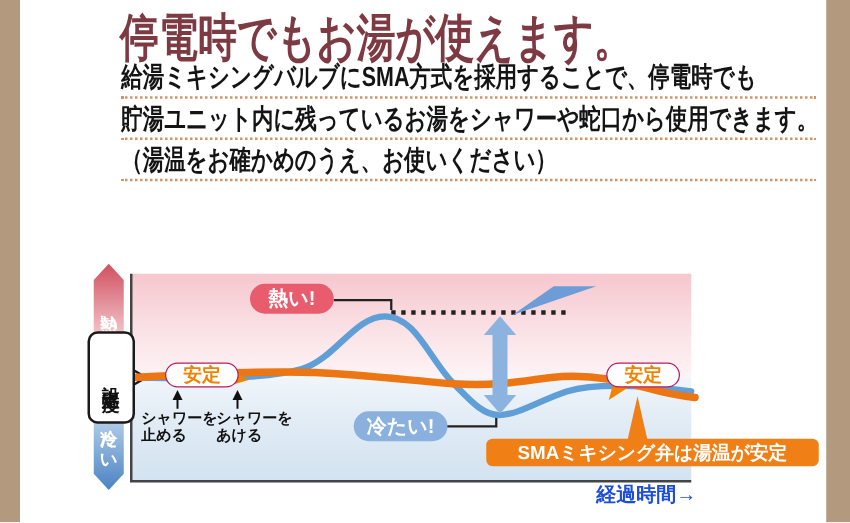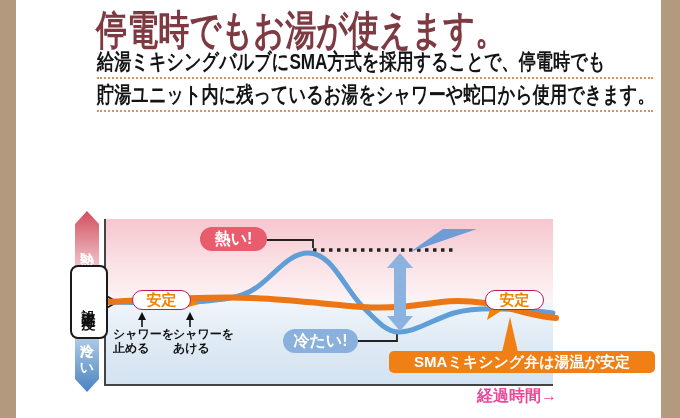--- a/index.html
+++ b/index.html
@@ -48,39 +48,42 @@
   .stable-left{left:132px;top:290px;}
   .stable-right{left:485px;top:290px;}
   .bubble{left:362px;top:200px;width:190px;height:31px;border-radius:7px;background:#6d9cd6;
     color:#fff;font-size:17px;}
   .badge-sma{left:389px;top:351px;width:266px;height:22px;border-radius:5px;background:#f07f16;
     color:#fff;font-size:15px;}
   
   .shower-label{font-size:12px;font-weight:bold;color:#111;line-height:14px;white-space:pre-line;}
   .shower-stop{left:113px;top:327px;width:66px;}
   .shower-open{left:173px;top:327px;width:66px;}
-  .x-axis-label{left:477px;top:386px;font-size:16px;font-weight:bold;color:#ec4899;white-space:nowrap;}
+  .x-axis-label{left:477px;top:386px;font-size:16px;font-weight:bold;color:#1d4ed8;white-space:nowrap;}
 </style>
 </head>
 <body>
 
 <div class="canvas">
 
   <div class="abs frame-left"></div>
   <div class="abs frame-right"></div>
 
   <div class="abs title">
     <span class="squish">停電時でもお湯が使えます。</span>
   </div>
   <div class="abs body-block">
     <div class="body-line">
       <span class="squish">給湯ミキシングバルブにSMA方式を採用することで、停電時でも</span>
     </div>
     <div class="body-line">
       <span class="squish">貯湯ユニット内に残っているお湯をシャワーや蛇口から使用できます。</span>
+    </div>
+    <div class="body-line">
+      <span class="squish">（湯温をお確かめのうえ、お使いください）</span>
     </div>
   </div>
 
   <svg class="abs layer" viewBox="0 0 680 418">
     <defs>
       <linearGradient id="pinkGrad" x1="0" y1="0" x2="0" y2="1">
         <stop offset="0" stop-color="#f6c6ce"></stop>
         <stop offset="0.55" stop-color="#fae2e6"></stop>
         <stop offset="1" stop-color="#fdf4f5"></stop>
       </linearGradient>

